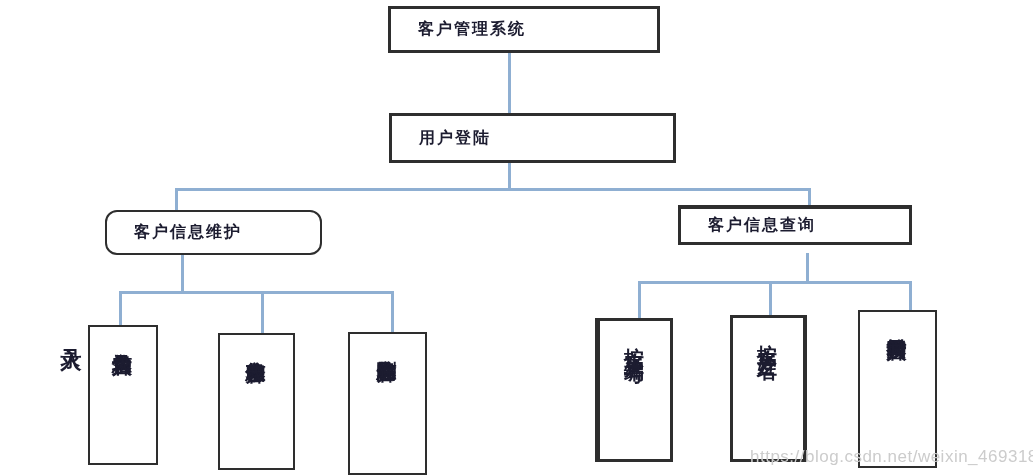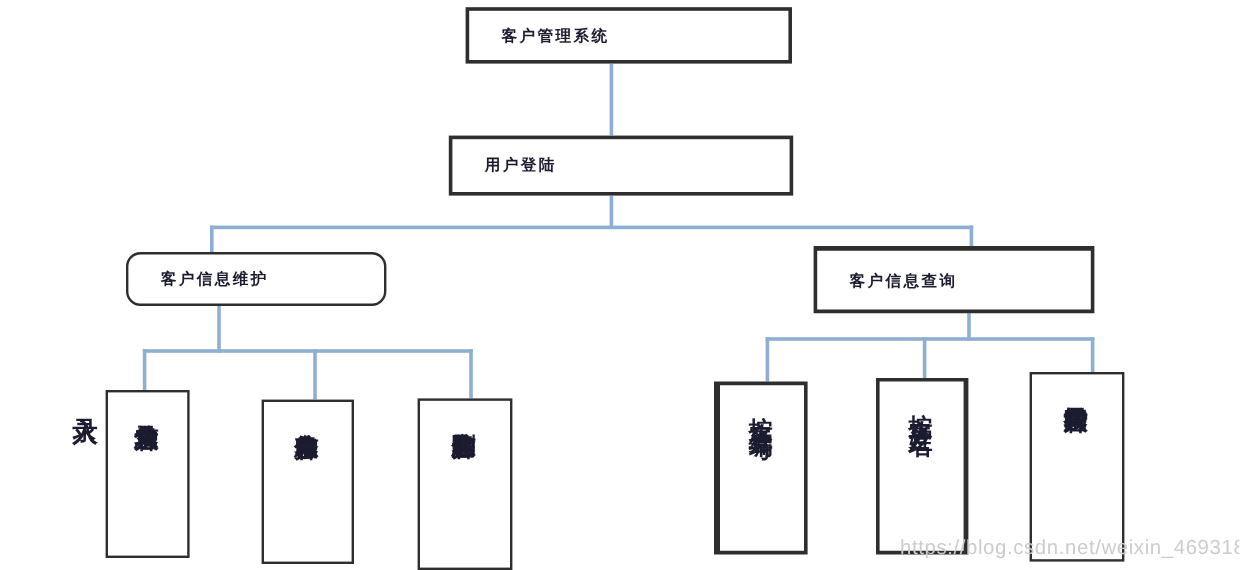--- a/index.html
+++ b/index.html
@@ -14,21 +14,21 @@
     position:absolute;
     background:#ffffff;
     border:3px solid #2e2e2e;
     box-sizing:border-box;
     color:#1c1c30;
     font-weight:600;
     z-index:2;
   }
   .node.h{
     display:flex;align-items:center;
-    font-size:13px;
+    font-size:16px;
     padding-left:27px;
     letter-spacing:2px;
   }
   .node.v{
     writing-mode:vertical-rl;
     text-orientation:upright;
     font-size:20px;
     display:flex;align-items:center;justify-content:flex-start;
     padding-top:11px;
     box-sizing:border-box;
@@ -71,25 +71,25 @@
   <div class="line" style="left:391px;top:291px;width:3px;height:41px;"></div>
 
   <div class="line" style="left:806px;top:253px;width:3px;height:31px;"></div>
   <div class="line" style="left:638px;top:281px;width:274px;height:3px;"></div>
   <div class="line" style="left:638px;top:281px;width:3px;height:37px;"></div>
   <div class="line" style="left:769px;top:281px;width:3px;height:34px;"></div>
   <div class="line" style="left:909px;top:281px;width:3px;height:29px;"></div>
 
   <div class="node h" style="left:388px;top:6px;width:272px;height:47px;">客户管理系统</div>
 
-  <div class="node h" style="left:374px;top:113px;width:287px;height:50px;border-width:3px;">用户登陆</div>
+  <div class="node h" style="left:389px;top:113px;width:287px;height:50px;border-width:3px;">用户登陆</div>
 
   <div class="node h" style="left:105px;top:210px;width:217px;height:45px;border-width:2px;border-radius:12px;">客户信息维护</div>
 
-  <div class="node h" style="left:678px;top:205px;width:234px;height:56px;border-top-width:4px;">客户信息查询</div>
+  <div class="node h" style="left:678px;top:205px;width:234px;height:40px;border-top-width:4px;">客户信息查询</div>
 
   <div class="node v" style="left:88px;top:325px;width:70px;height:140px;border-width:2px;">客户信息录入</div>
 
   <div class="node v" style="left:218px;top:333px;width:77px;height:137px;border-width:2px;">客户信息修改</div>
 
   <div class="node v" style="left:348px;top:332px;width:79px;height:143px;border-width:2px;">客户信息删除</div>
 
   <div class="node v ls4" style="left:595px;top:318px;width:78px;height:144px;border-left-width:5px;">按客户编号</div>
 
   <div class="node v ls4" style="left:730px;top:315px;width:77px;height:147px;border-right-width:4px;">按客户姓名</div>

